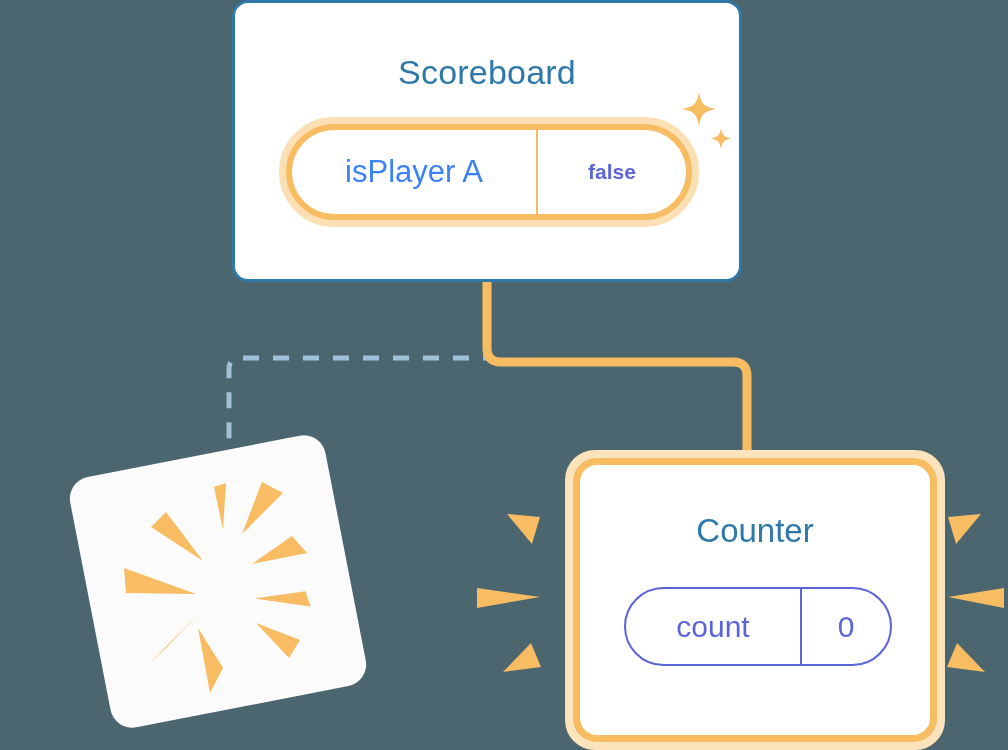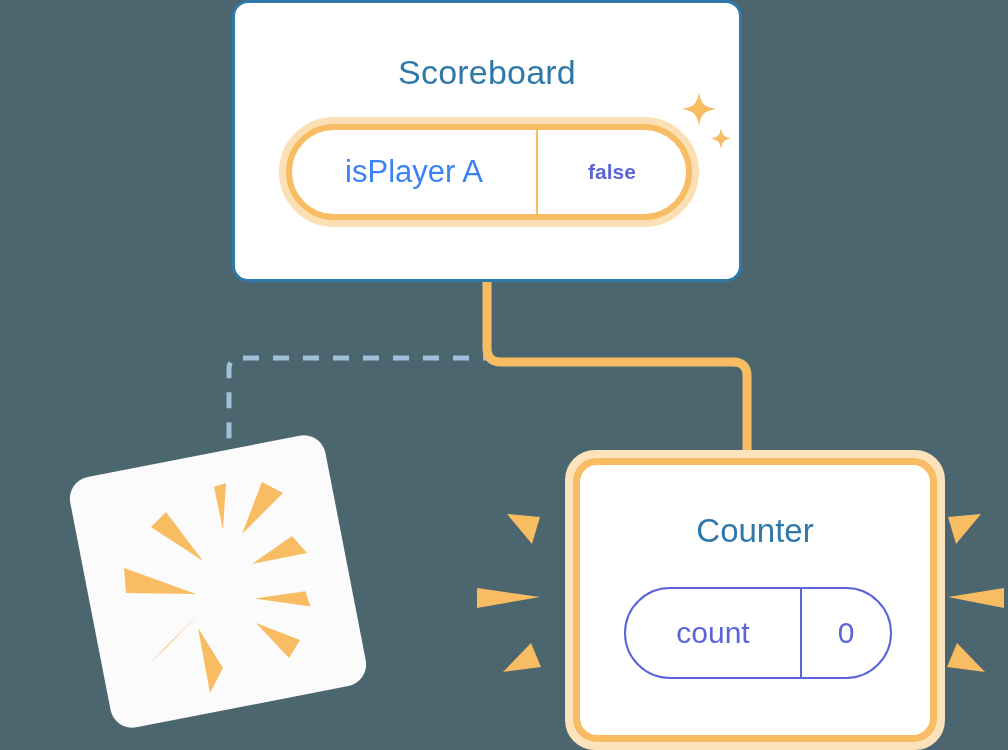--- a/index.html
+++ b/index.html
@@ -144,21 +144,21 @@
     text-align: center;
     color: #2e78aa;
     font-size: 33px;
     margin-top: 62px;
   }
   .pill-plain {
     position: absolute;
     left: 59px;
     top: 137px;
     width: 268px;
-    height: 92px;
+    height: 79px;
     border: 2px solid #5b64d8;
     border-radius: 46px;
     box-sizing: border-box;
     background: #ffffff;
     display: flex;
     align-items: stretch;
     overflow: hidden;
   }
   .pill-plain-key {
     flex: 0 0 176px;

